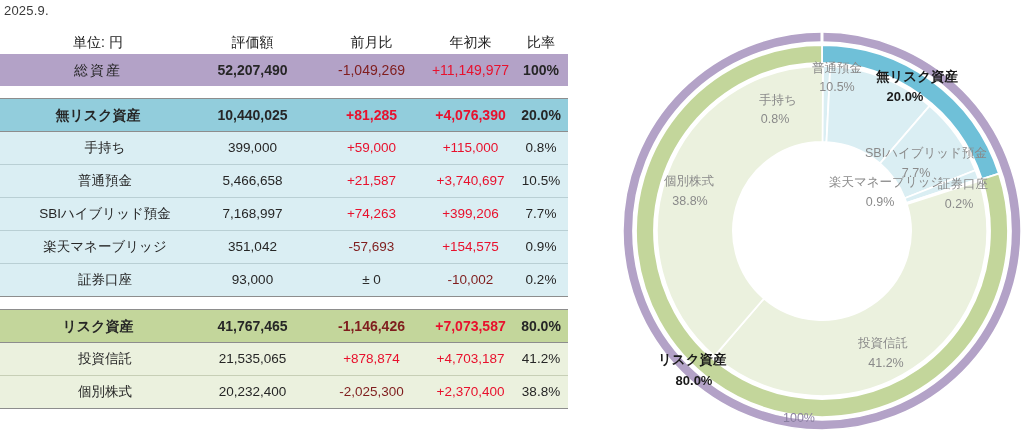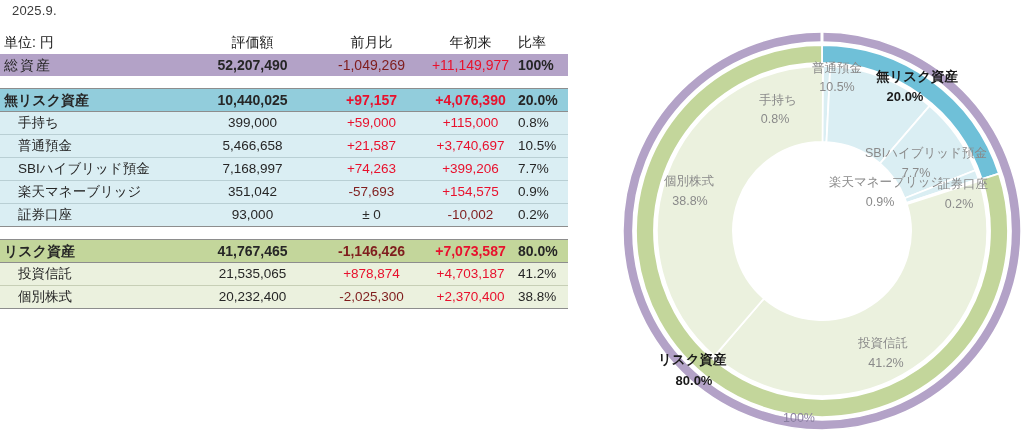--- a/index.html
+++ b/index.html
@@ -13,21 +13,21 @@
     height: 440px;
     position: relative;
     overflow: hidden;
     font-family: "Liberation Sans", "DejaVu Sans", sans-serif;
     color: #262626;
   }
 
   
   #date-caption {
     position: absolute;
-    left: 12px;
+    left: 4px;
     top: 3px;
     font-size: 13px;
     color: #3a3a3a;
     letter-spacing: .2px;
   }
 
   
   #asset-table-wrap {
     position: absolute;
     left: 0px;
@@ -35,44 +35,44 @@
     width: 568px;
   }
   table.asset-table {
     border-collapse: collapse;
     width: 568px;
     table-layout: fixed;
     font-size: 13.5px;
   }
   table.asset-table td, table.asset-table th {
     padding: 0;
-    height: 22px;
+    height: 32px;
     line-height: 22px;
     vertical-align: middle;
     white-space: nowrap;
     overflow: hidden;
   }
   col.c-label  { width: 192px; }
   col.c-value  { width: 128px; }
   col.c-mom    { width: 110px; }
   col.c-ytd    { width: 88px; }
   col.c-ratio  { width: 50px; }
 
   .cell-label {
-    text-align: left;
+    text-align: center;
     padding-left: 4px !important;
   }
   .cell-label.indent { padding-left: 18px !important; }
   .cell-num {
     text-align: center;
     padding-right: 7px !important;
     font-variant-numeric: tabular-nums;
   }
   .cell-ratio {
-    text-align: left;
+    text-align: center;
     padding-right: 4px !important;
   }
 
   
   tr.head-row td {
     background: #ffffff;
     color: #1b1b1b;
     height: 24px;
     line-height: 24px;
     font-size: 14px;
@@ -191,21 +191,21 @@
           <td class="cell-num v-neg">-1,049,269</td>
           <td class="cell-num v-pos">+11,149,977</td>
           <td class="cell-ratio bold">100%</td>
         </tr>
         <tr class="row-spacer">
           <td colspan="5"></td>
         </tr>
         <tr class="row-group-norisk">
           <td class="cell-label">無リスク資産</td>
           <td class="cell-num bold">10,440,025</td>
-          <td class="cell-num v-pos bold">+97,157</td>
+          <td class="cell-num v-pos bold">+81,285</td>
           <td class="cell-num v-pos bold">+4,076,390</td>
           <td class="cell-ratio bold">20.0%</td>
         </tr>
         <tr class="row-sub-norisk">
           <td class="cell-label indent">手持ち</td>
           <td class="cell-num">399,000</td>
           <td class="cell-num v-pos">+59,000</td>
           <td class="cell-num v-pos">+115,000</td>
           <td class="cell-ratio">0.8%</td>
         </tr>

